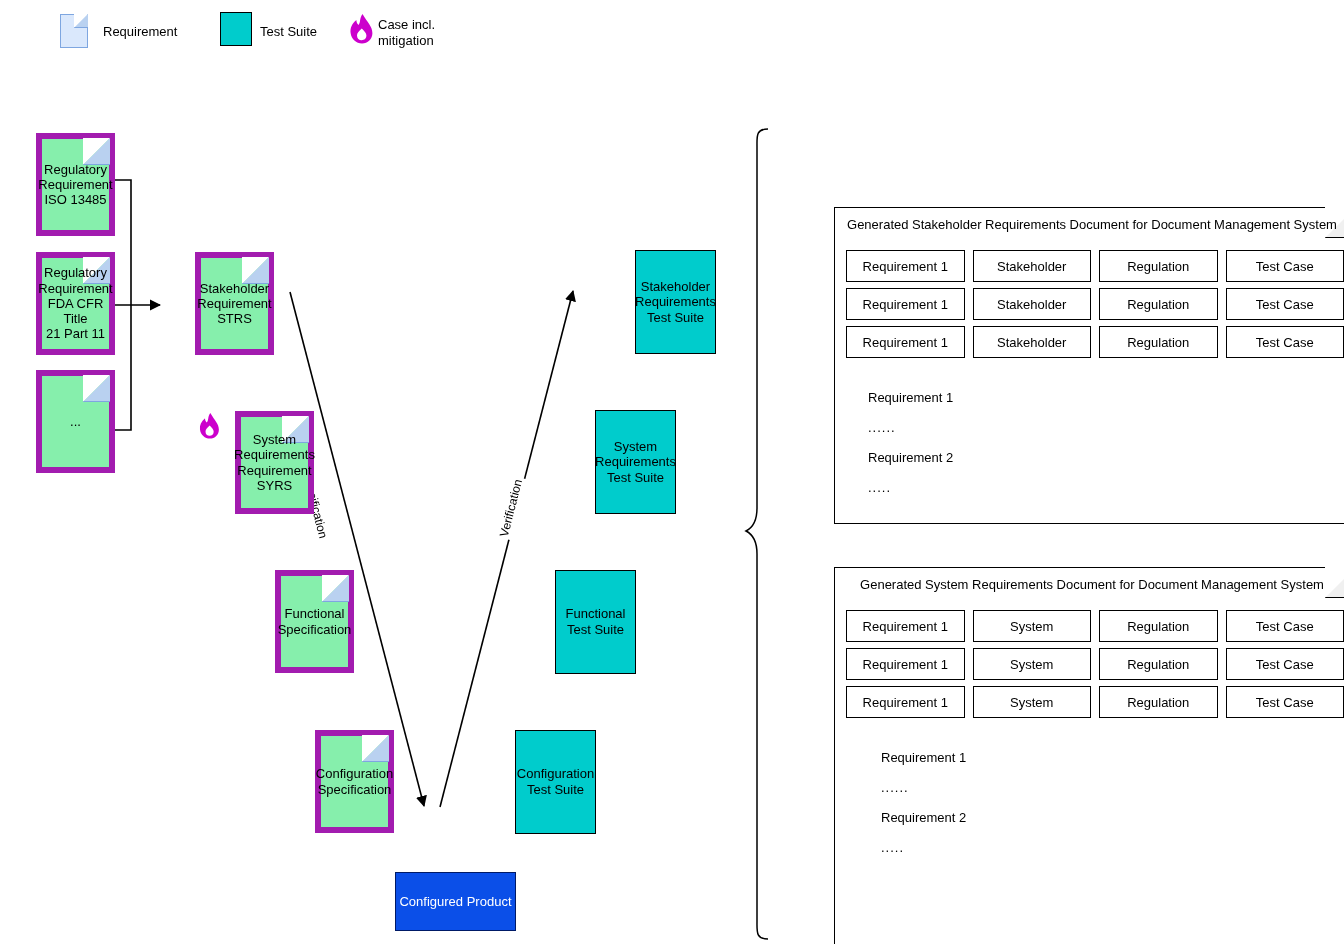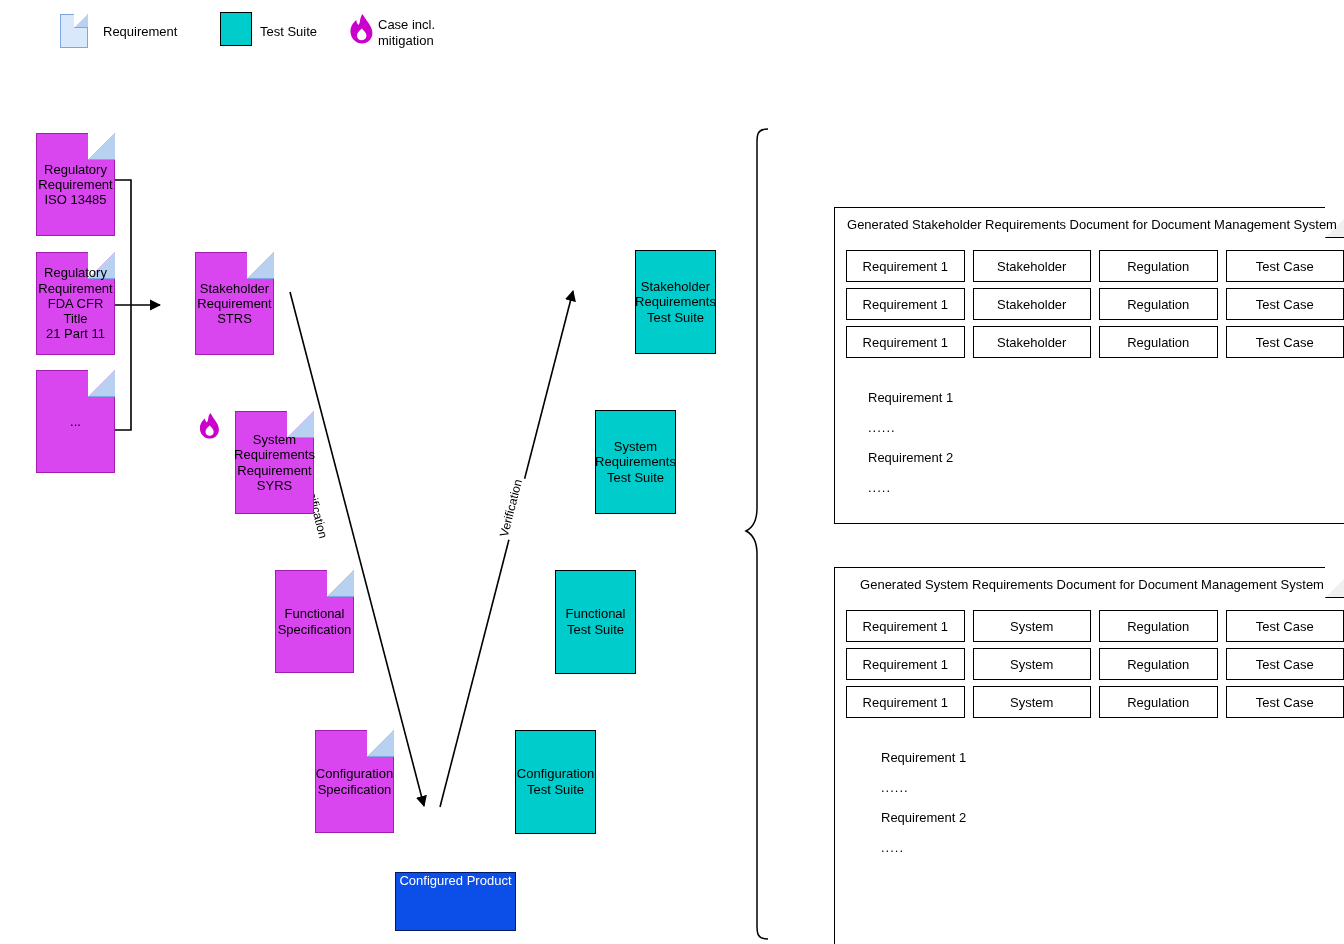--- a/index.html
+++ b/index.html
@@ -16,22 +16,22 @@
     position: relative;
     width: 1344px;
     height: 944px;
     background: #ffffff;
     overflow: hidden;
   }
   .abs { position: absolute; box-sizing: border-box; margin-left: 24px; }
 
   
   .doc {
-    background: #d946ef;
-    border: 1px solid #a21caf;
+    background: #86efac;
+    border: 6px solid #a21caf;
     display: flex;
     align-items: center;
     justify-content: center;
     text-align: center;
     line-height: 1.18;
     font-size: 13px;
     color: #000;
     white-space: pre-line;
     padding: 2px;
   }
@@ -70,21 +70,21 @@
     white-space: pre-line;
     color: #000;
   }
 
   
   .product {
     background: #0b4fe8;
     border: 1.6px solid #001a66;
     color: #ffffff;
     display: flex;
-    align-items: flex-start;
+    align-items: center;
     justify-content: center;
     text-align: center;
     font-size: 13px;
   }
 
   
   .legend-text {
     font-size: 13px;
     line-height: 1.2;
     white-space: pre-line;

